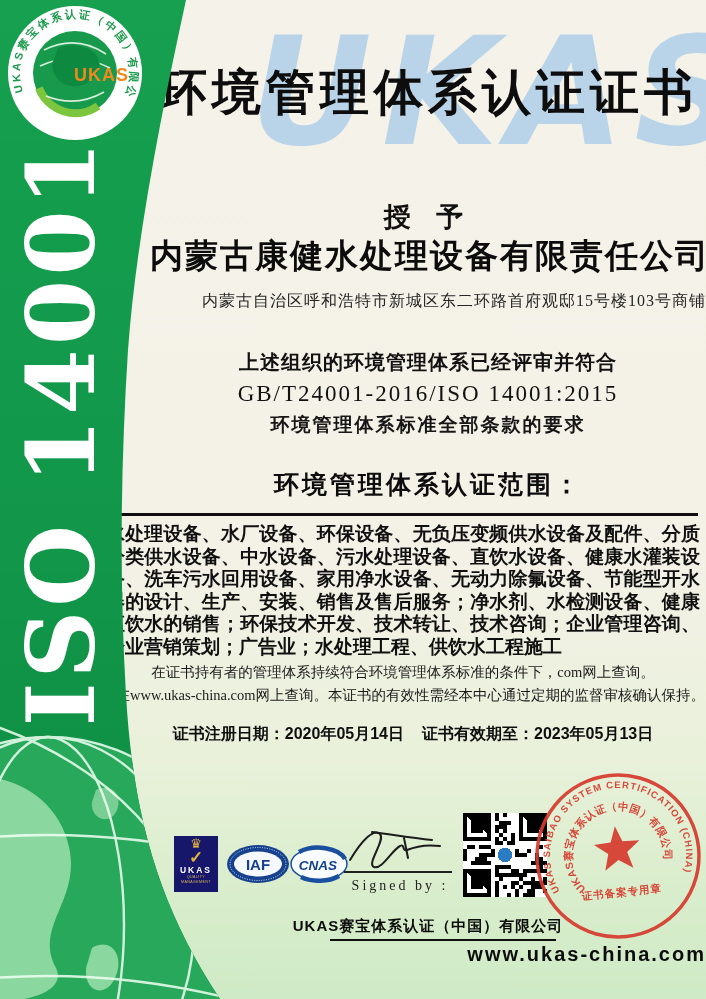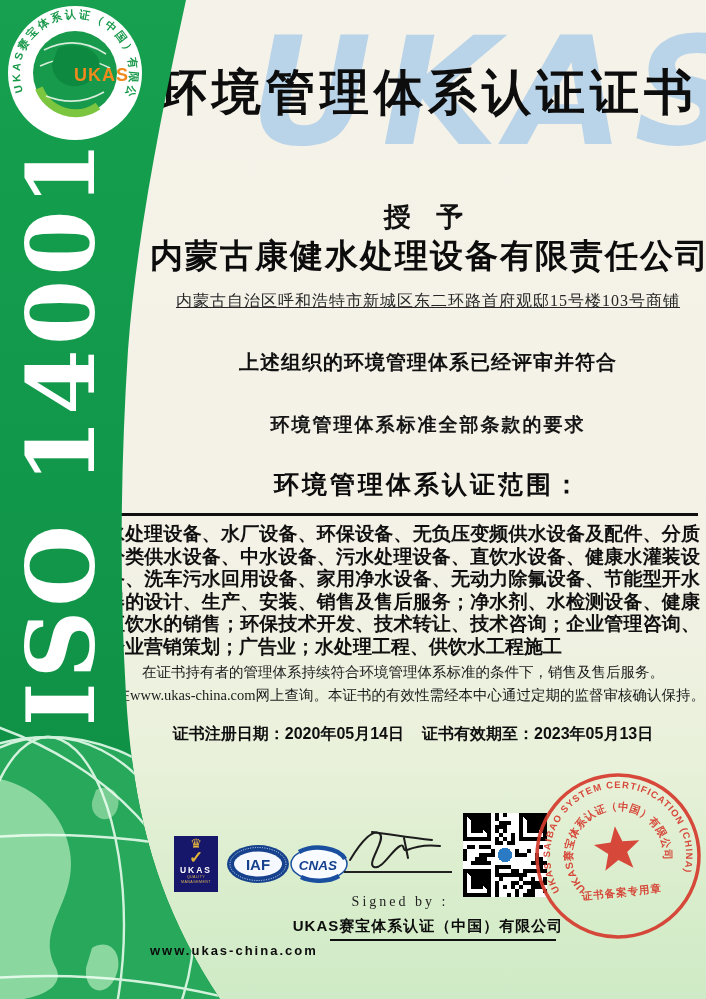--- a/index.html
+++ b/index.html
@@ -19,22 +19,22 @@
     font-style:italic;font-weight:bold;font-size:150px;line-height:1.05;color:#b9d4e9;letter-spacing:10px;}
   .title{left:150px;top:60px;width:556px;z-index:2;text-align:center;font-weight:bold;
     font-size:49px;color:#0d0d0d;letter-spacing:5px;white-space:nowrap;}
   .cert-no{left:150px;top:147px;width:512px;z-index:2;text-align:right;font-weight:bold;
     font-size:19px;color:#111;letter-spacing:1px;}
   
   .awarded{left:150px;top:199px;width:556px;text-align:center;z-index:2;
     font-family:"Liberation Sans",sans-serif;font-weight:bold;font-size:27px;letter-spacing:9px;color:#111;}
   .company{left:150px;top:234px;width:556px;text-align:left;z-index:2;
     font-weight:bold;font-size:33px;letter-spacing:2px;color:#0c0c0c;white-space:nowrap;}
-  .address{left:150px;top:291px;width:556px;text-align:center;z-index:2;
-    font-size:16px;color:#262626;letter-spacing:1px;text-decoration:underline;}
+  .address{left:150px;top:291px;width:556px;text-align:right;z-index:2;
+    font-size:16px;color:#262626;letter-spacing:1px;}
   .conf1{left:150px;top:349px;width:556px;text-align:center;z-index:2;
     font-family:"Liberation Sans",sans-serif;font-weight:bold;font-size:20px;color:#111;letter-spacing:1px;}
   .standard{left:150px;top:381px;width:556px;text-align:center;z-index:2;
     font-size:23px;color:#111;letter-spacing:2px;}
   .conf2{left:150px;top:412px;width:556px;text-align:center;z-index:2;
     font-family:"Liberation Sans",sans-serif;font-weight:600;font-size:19px;color:#161616;letter-spacing:2px;}
   .scope-head{left:150px;top:468px;width:556px;text-align:center;z-index:2;
     font-weight:bold;font-size:25px;color:#0d0d0d;letter-spacing:3px;}
   .divider{left:106px;top:513px;width:592px;height:3px;background:#101010;z-index:2;}
   .scope-text{left:106px;top:523px;width:594px;z-index:2;text-align:justify;
@@ -49,29 +49,29 @@
     font-family:"Liberation Sans",sans-serif;}
   .ukas-badge .crown{color:#e8b93c;font-size:13px;line-height:12px;margin-top:2px;}
   .ukas-badge .check{color:#e0b43a;font-size:17px;line-height:15px;font-weight:bold;}
   .ukas-badge .uk-name{color:#fff;font-size:8.5px;font-weight:bold;letter-spacing:2px;line-height:10px;}
   .ukas-badge .uk-sub{color:#d9b657;font-size:3.6px;letter-spacing:.4px;line-height:4.5px;text-align:center;}
   .iaf-logo{left:226px;top:844px;z-index:4;}
   .cnas-logo{left:289px;top:845px;z-index:4;}
   .sig-block{left:344px;top:820px;width:112px;z-index:4;}
   .sig-svg{display:block;}
   .sig-line{width:108px;height:2px;background:#222;margin-top:1px;}
-  .signed-by{margin-top:21px;text-align:center;font-size:14px;letter-spacing:3px;color:#222;
+  .signed-by{margin-top:5px;text-align:center;font-size:14px;letter-spacing:3px;color:#222;
     font-family:"Liberation Serif",serif;white-space:nowrap;}
   .qr{left:463px;top:813px;z-index:4;}
   .seal{left:532px;top:770px;z-index:5;opacity:.93;transform:rotate(-6deg);}
   .footer-issuer{left:150px;top:917px;width:556px;text-align:center;z-index:4;
     font-family:"Liberation Sans",sans-serif;font-weight:bold;font-size:15px;color:#0c0c0c;letter-spacing:1px;}
   .footer-line{left:330px;top:939px;width:226px;height:2px;background:#101010;z-index:4;}
-  .footer-url{left:150px;top:943px;width:556px;text-align:left;z-index:4;
-    font-family:"Liberation Sans",sans-serif;font-weight:bold;font-size:13px;color:#0c0c0c;letter-spacing:2px;}
+  .footer-url{left:150px;top:943px;width:556px;text-align:right;z-index:4;
+    font-family:"Liberation Sans",sans-serif;font-weight:bold;font-size:20px;color:#0c0c0c;letter-spacing:2px;}
 </style>
 </head>
 <body>
 
 <div class="page">
 
   <div class="abs watermark">UKAS</div>
 
   <svg class="side-svg" width="250" height="999" viewBox="0 0 250 999">
     <defs>
@@ -122,27 +122,28 @@
     <text x="68" y="77" font-family="Liberation Sans, sans-serif" font-size="18" font-weight="bold" fill="#f08a1e" letter-spacing="1">UKAS</text>
   </svg>
 
   <div class="abs title">环境管理体系认证证书</div>
 
   <div class="abs awarded">授 予</div>
   <div class="abs company">内蒙古康健水处理设备有限责任公司</div>
   <div class="abs address">内蒙古自治区呼和浩特市新城区东二环路首府观邸15号楼103号商铺</div>
 
   <div class="abs conf1">上述组织的环境管理体系已经评审并符合</div>
+  <div class="abs standard">GB/T24001-2016/ISO 14001:2015</div>
   <div class="abs scope-head">环境管理体系认证范围：</div>
 
   <div class="abs conf2">环境管理体系标准全部条款的要求</div>
   <div class="abs divider"></div>
   <div class="abs scope-text">水处理设备、水厂设备、环保设备、无负压变频供水设备及配件、分质分类供水设备、中水设备、污水处理设备、直饮水设备、健康水灌装设备、洗车污水回用设备、家用净水设备、无动力除氟设备、节能型开水器的设计、生产、安装、销售及售后服务；净水剂、水检测设备、健康直饮水的销售；环保技术开发、技术转让、技术咨询；企业管理咨询、企业营销策划；广告业；水处理工程、供饮水工程施工</div>
 
-  <div class="abs note1">在证书持有者的管理体系持续符合环境管理体系标准的条件下，销售及售后服务。</div>
+  <div class="abs note1">在证书持有者的管理体系持续符合环境管理体系标准的条件下，com网上查询。</div>
   <div class="abs note2">并在www.ukas-china.com网上查询。本证书的有效性需经本中心通过定期的监督审核确认保持。</div>
 
   <div class="abs dates">
     <div>
       <span>证书注册日期：</span><span>2020年05月14日</span>
     </div>
     <div>
       <span>证书有效期至：</span><span>2023年05月13日</span>
     </div>
   </div>

